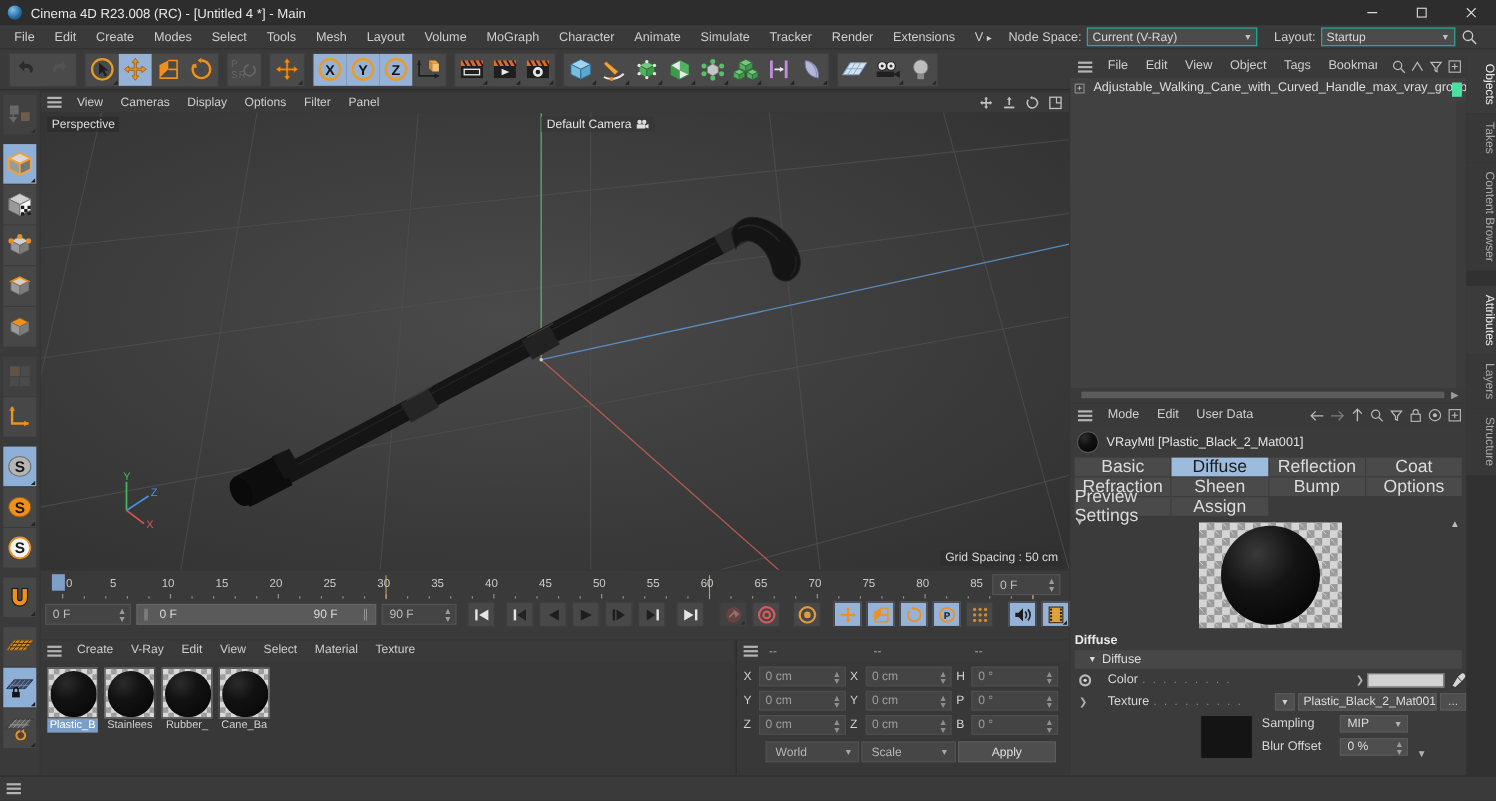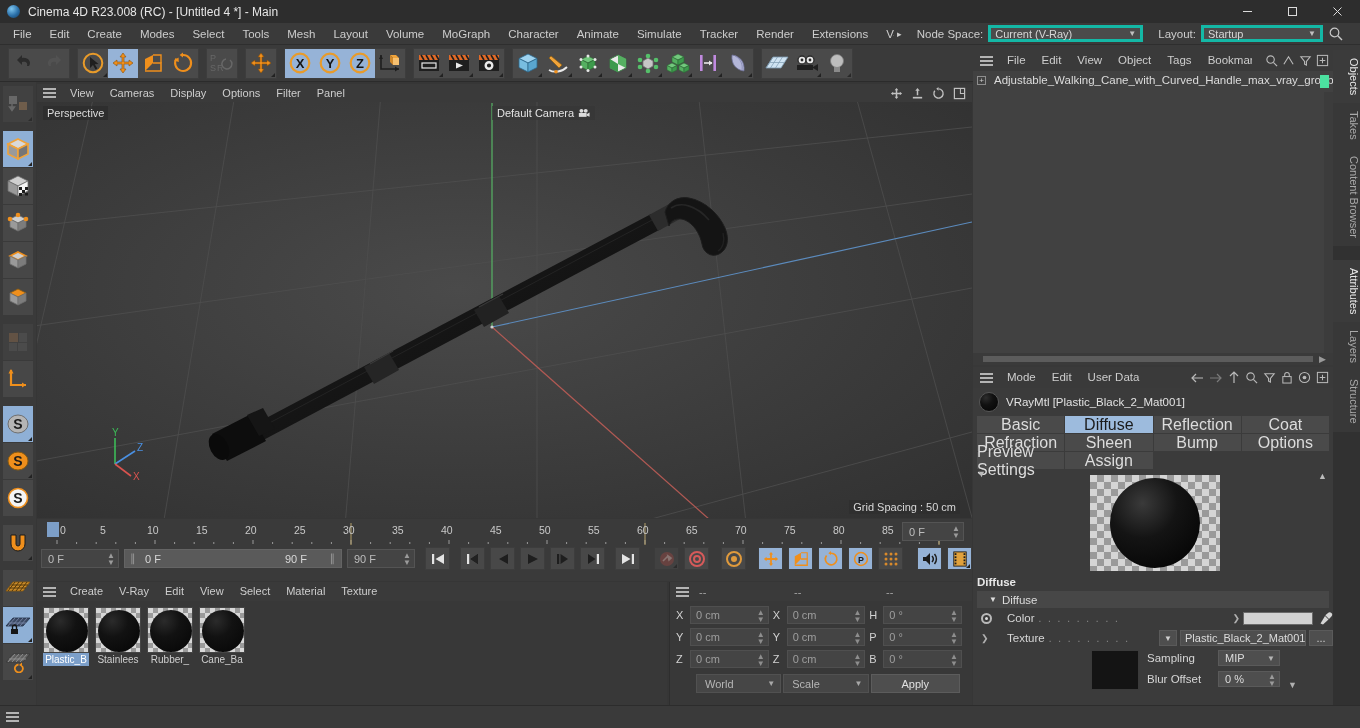--- a/index.html
+++ b/index.html
@@ -32,21 +32,21 @@
   .menubar{
     height:22px; background:#3a3a3a; display:flex; align-items:center;
     border-bottom:1px solid #2e2e2e; padding-left:4px;
   }
   .menu-item{ padding:0 9px; height:22px; line-height:22px; color:#cdcdcd; font-size:11.5px; white-space:nowrap;}
   .menu-clip{ overflow:hidden; display:flex; align-items:center; }
   .menubar-right{ margin-left:auto; display:flex; align-items:center; gap:5px; padding-right:16px; }
   .arrow-more{ color:#cfcfcf; font-size:9px; padding:0 3px;}
   .mb-label{ color:#cdcdcd; font-size:11.5px; }
   .combo{
-    background:#4b4b4b; border:3px solid #14b8a6; height:17px; color:#d6d6d6;
+    background:#4b4b4b; border:1px solid #14b8a6; height:17px; color:#d6d6d6;
     font-size:11px; display:flex; align-items:center; padding:0 4px; position:relative;
   }
   .combo .chev{ margin-left:auto; font-size:8px; color:#c0c0c0; padding-left:6px;}
   .combo.nodespace{ width:155px; }
   .combo.layout{ width:122px; }
   .search-ico{ width:16px; height:16px; }
 
   
   .toolbar{
     height:37px; background:#3a3a3a; display:flex; align-items:center;
@@ -95,21 +95,21 @@
   }
   .vp-label{
     position:absolute; left:6px; top:4px; font-size:11px; color:#dcdcdc;
     background:rgba(40,40,40,.55); padding:1px 4px;
   }
   .cam-label{
     position:absolute; left:455px; top:4px; font-size:11px; color:#e2e2e2;
     background:rgba(55,55,55,.75); padding:1px 5px; display:flex; align-items:center; gap:4px;
   }
   .grid-label{
-    position:absolute; right:12px; bottom:4px; font-size:11px; color:#d8d8d8;
+    position:absolute; right:6px; bottom:4px; font-size:11px; color:#d8d8d8;
     background:rgba(45,45,45,.6); padding:1px 4px;
   }
   .axisgizmo{ position:absolute; left:58px; bottom:32px; width:62px; height:62px; }
 
   
   .timeline{ position:absolute; left:37px; top:519px; width:935px; height:62px; background:#3a3a3a; }
   .tl-ruler{ position:absolute; left:10px; top:2px; width:915px; height:24px; }
   .tl-row{ position:absolute; left:4px; top:28px; display:flex; align-items:center; gap:5px; }
   .numfield{
     background:#444; border:1px solid #545454; height:19px; width:78px; font-size:11px;

